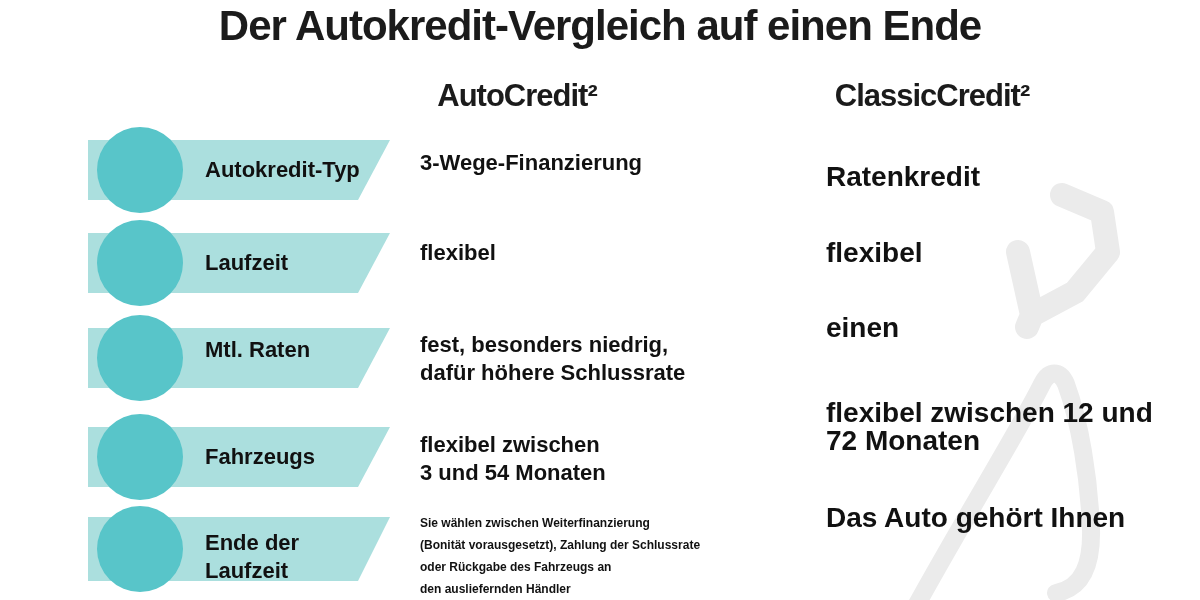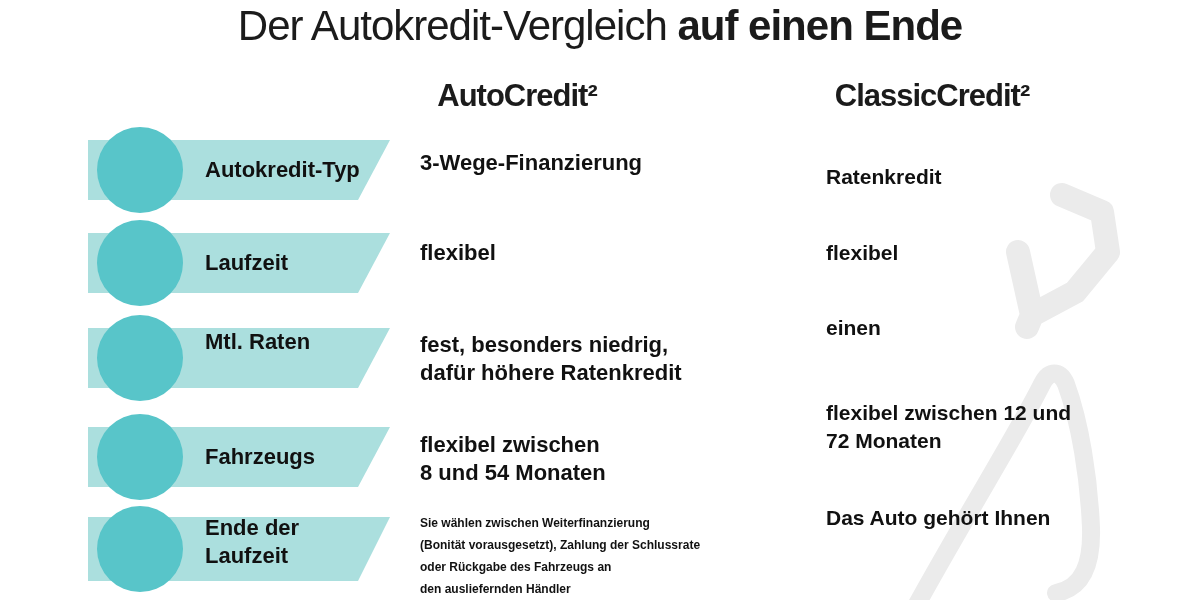--- a/index.html
+++ b/index.html
@@ -30,21 +30,21 @@
     position: absolute;
     top: 2px;
     left: 0;
     width: 1200px;
     text-align: center;
     font-size: 42px;
     letter-spacing: -1px;
     white-space: nowrap;
     color: #1b1b1b;
   }
-  .page-title .t-regular { font-weight: 400; }
+  .page-title .t-regular { font-weight: 700; }
   .page-title .t-bold { font-weight: 700; }
   
   .col-header {
     position: absolute;
     top: 78px;
     width: 240px;
     text-align: center;
     font-size: 31px;
     font-weight: 700;
     letter-spacing: -1px;
@@ -82,21 +82,21 @@
     align-items: center;
     height: 59px;
   }
   .cell {
     position: absolute;
     font-weight: 700;
     color: #111111;
     white-space: pre-line;
   }
   .cell-auto { left: 420px; font-size: 22px; line-height: 28px; }
-  .cell-classic { left: 826px; font-size: 21px; line-height: 28px; }
+  .cell-classic { left: 826px; font-size: 28px; line-height: 28px; }
   .cell-small { font-size: 12px; line-height: 22px; font-weight: 700; }
 </style>
 </head>
 <body>
 
 <div id="stage">
 
   <svg id="watermark" viewBox="880 150 320 450" xmlns="http://www.w3.org/2000/svg">
     <path d="M 1062 195 L 1102 212 L 1108 252 L 1075 292 L 1032 315 L 1027 327 M 1032 315 L 1018 252 Z" fill="none" stroke="#ebebeb" stroke-width="24" stroke-linejoin="round" stroke-linecap="round"></path>
     <path d="M 916 606 C 972 505 1018 432 1042 384 C 1049 370 1060 370 1066 384 C 1080 422 1089 478 1091 528 C 1092 562 1084 588 1056 593" fill="none" stroke="#ebebeb" stroke-width="18" stroke-linejoin="round" stroke-linecap="round"></path>
@@ -121,40 +121,40 @@
     <div class="banner" style="top:233px"></div>
     <div class="circle" style="top:220px"></div>
     <div class="row-label" style="top:233px">Laufzeit</div>
     <div class="cell cell-auto" style="top:239px">flexibel</div>
     <div class="cell cell-classic" style="top:239px">flexibel</div>
   </div>
 
   <div>
     <div class="banner" style="top:328px"></div>
     <div class="circle" style="top:315px"></div>
-    <div class="row-label" style="top:312px">Mtl. Raten</div>
+    <div class="row-label" style="top:320px">Mtl. Raten</div>
     <div class="cell cell-auto" style="top:331px">fest, besonders niedrig,
-dafür höhere Ratenkredit</div>
+dafür höhere Schlussrate</div>
     <div class="cell cell-classic" style="top:314px">einen</div>
   </div>
 
   <div>
     <div class="banner" style="top:427px"></div>
     <div class="circle" style="top:414px"></div>
     <div class="row-label" style="top:427px">Fahrzeugs</div>
     <div class="cell cell-auto" style="top:431px">flexibel zwischen
-8 und 54 Monaten</div>
+3 und 54 Monaten</div>
     <div class="cell cell-classic" style="top:399px">flexibel zwischen 12 und
 72 Monaten</div>
   </div>
 
   <div>
     <div class="banner" style="top:517px; height:64px"></div>
     <div class="circle" style="top:506px"></div>
-    <div class="row-label" style="top:502px; height:79px; width:120px">Ende der Laufzeit</div>
+    <div class="row-label" style="top:517px; height:79px; width:120px">Ende der Laufzeit</div>
     <div class="cell cell-auto cell-small" style="top:512px">Sie wählen zwischen Weiterfinanzierung
 (Bonität vorausgesetzt), Zahlung der Schlussrate
 oder Rückgabe des Fahrzeugs an
 den ausliefernden Händler</div>
     <div class="cell cell-classic" style="top:504px">Das Auto gehört Ihnen</div>
   </div>
 
 </div>
 
 </body></html>

